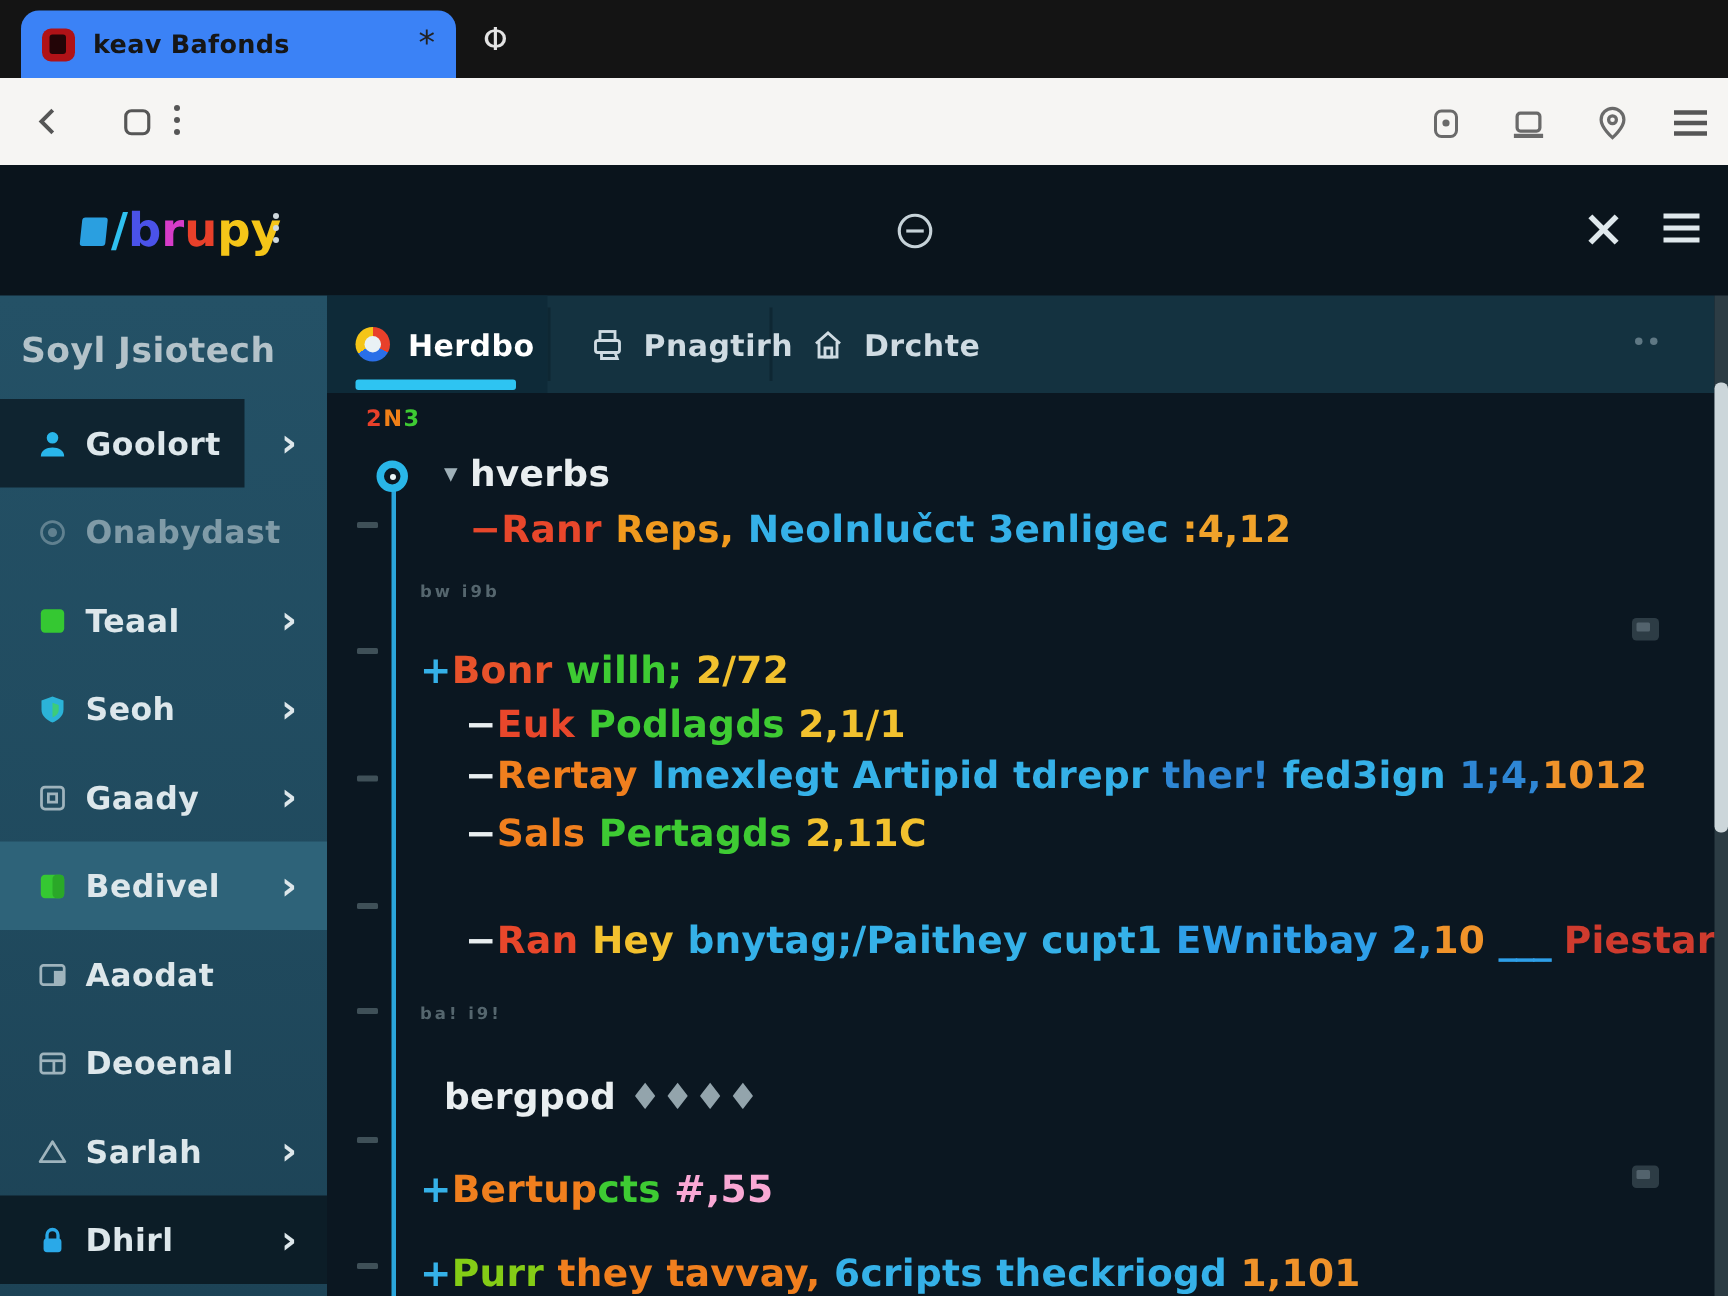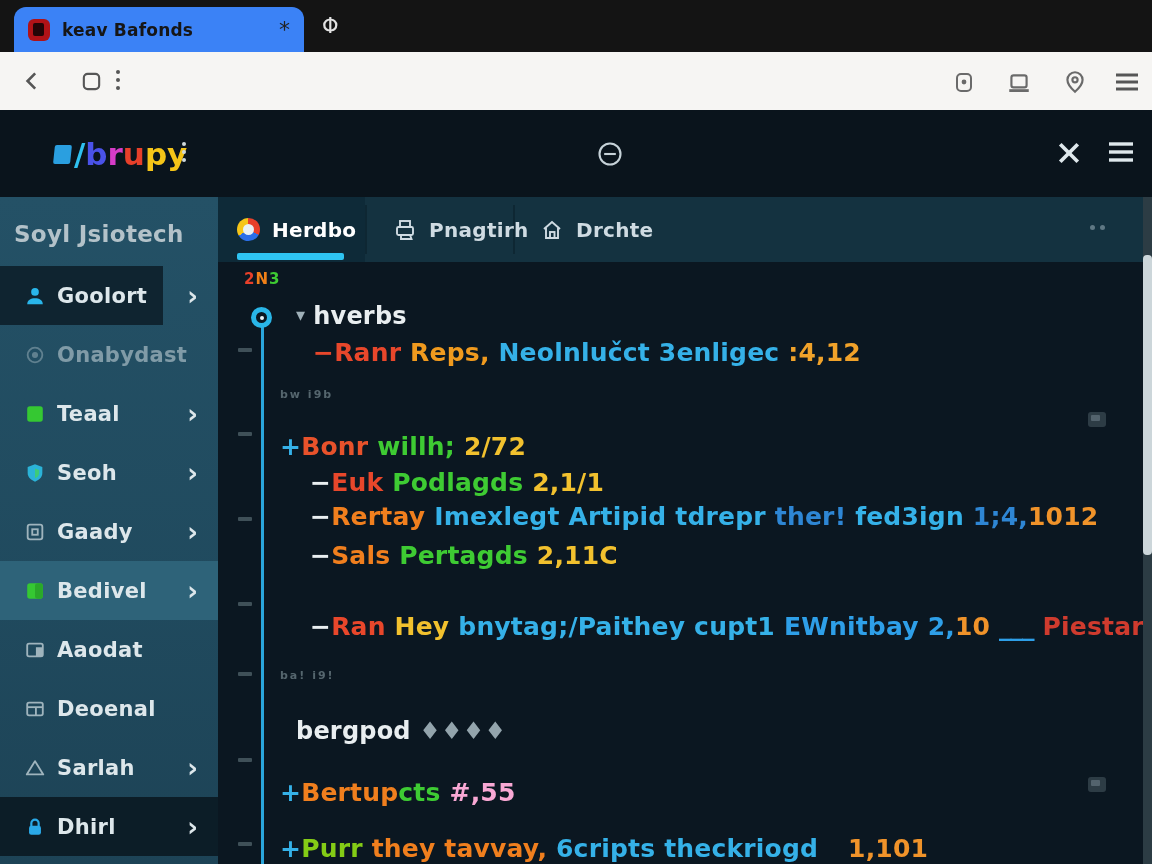--- a/index.html
+++ b/index.html
@@ -390,21 +390,21 @@
   <div class="row" style="left:95px;top:76px"><span style="color: rgb(232, 71, 43);">−Ranr </span><span style="color: rgb(240, 154, 30);">Reps, </span><span style="color: rgb(53, 177, 232);">Neolnlučct 3enligec </span><span style="color: rgb(240, 162, 42);">:4,12</span></div>
   <div class="row tiny" style="left:62px;top:126px"><span style="color: rgb(85, 102, 110);">bw  i9b</span></div>
   <div class="row" style="left:62px;top:170px"><span style="color: rgb(53, 177, 232);">+</span><span style="color: rgb(232, 82, 43);">Bonr </span><span style="color: rgb(62, 203, 51);">willh; </span><span style="color: rgb(242, 193, 46);">2/72</span></div>
   <div class="row" style="left:92px;top:206px"><span style="color: rgb(233, 238, 240);">−</span><span style="color: rgb(232, 71, 43);">Euk </span><span style="color: rgb(62, 203, 51);">Podlagds </span><span style="color: rgb(242, 193, 46);">2,1/1</span></div>
   <div class="row" style="left:92px;top:240px"><span style="color: rgb(233, 238, 240);">−</span><span style="color: rgb(240, 127, 30);">Rertay </span><span style="color: rgb(53, 177, 232);">Imexlegt Artipid tdrepr </span><span style="color: rgb(46, 134, 212);">ther! </span><span style="color: rgb(53, 177, 232);">fed3ign </span><span style="color: rgb(46, 134, 212);">1;4,</span><span style="color: rgb(240, 147, 42);">1012</span></div>
   <div class="row" style="left:92px;top:279px"><span style="color: rgb(233, 238, 240);">−</span><span style="color: rgb(240, 127, 30);">Sals </span><span style="color: rgb(62, 203, 51);">Pertagds </span><span style="color: rgb(242, 193, 46);">2,11C</span></div>
   <div class="row" style="left:92px;top:350px"><span style="color: rgb(233, 238, 240);">−</span><span style="color: rgb(232, 71, 43);">Ran </span><span style="color: rgb(242, 193, 46);">Hey </span><span style="color: rgb(53, 177, 232);">bnytag;/Paithey cupt1 </span><span style="color: rgb(46, 159, 232);">EWnitbay </span><span style="color: rgb(46, 159, 232);">2,</span><span style="color: rgb(240, 147, 42);">10 </span><span class="useg" style="color: rgb(46, 159, 232);">___</span><span style="color: rgb(207, 59, 46);"> Piestard</span></div>
   <div class="row tiny" style="left:62px;top:407px"><span style="color: rgb(85, 102, 110);">ba!  i9!</span></div>
   <div class="row" style="left:78px;top:455px;font-size:24px"><span style="color: rgb(233, 238, 240);">bergpod </span><span style="color: rgb(147, 164, 172);">♦♦♦♦</span></div>
   <div class="row" style="left:62px;top:516px"><span style="color: rgb(53, 177, 232);">+</span><span style="color: rgb(240, 127, 30);">Bertup</span><span style="color: rgb(62, 203, 51);">cts </span><span style="color: #f9a8d4;">#,55</span></div>
-  <div class="row" style="left:62px;top:572px"><span style="color: rgb(53, 177, 232);">+</span><span style="color: #84cc16; margin-top: 14px;">Purr </span><span style="color: rgb(240, 127, 30);">they tavvay, </span><span style="color: rgb(53, 177, 232);">6cripts theckriogd </span><span style="color: rgb(240, 147, 42); margin-left: 21px;">1,101</span></div>
+  <div class="row" style="left:62px;top:572px"><span style="color: rgb(53, 177, 232);">+</span><span style="color: #84cc16; margin-top: 14px;">Purr </span><span style="color: rgb(240, 127, 30);">they tavvay, </span><span style="color: rgb(53, 177, 232);">6cripts theckriogd </span><span style="color: rgb(240, 147, 42);">1,101</span></div>
 
   <div class="faint-glyph" style="left:870px;top:150px"></div>
   <div class="faint-glyph" style="left:870px;top:515px"></div>
 </div>
 
 <div class="pgscroll">
   <div class="pgthumb"></div>
 </div>
 
 </body></html>

